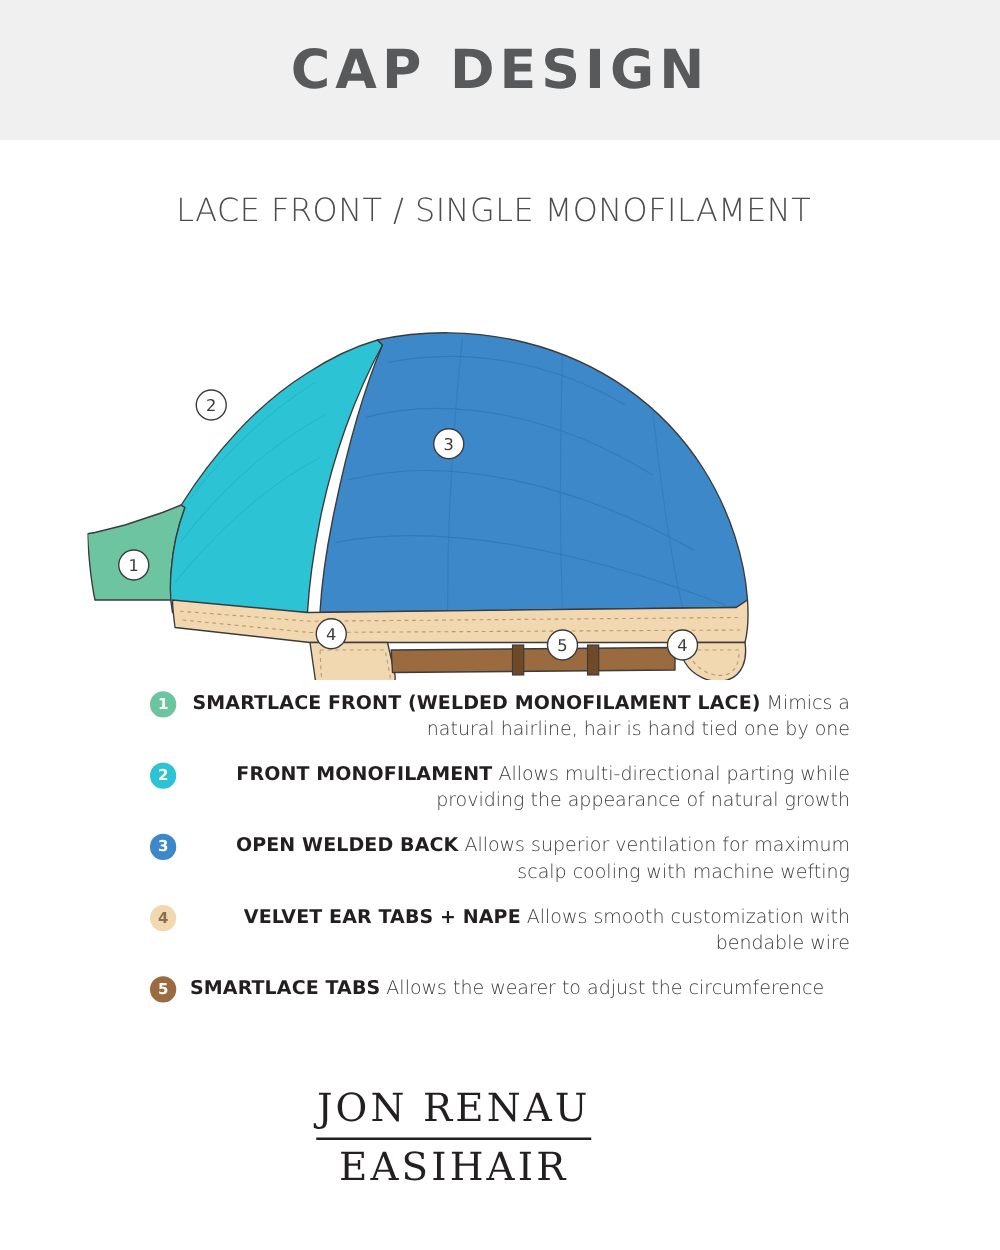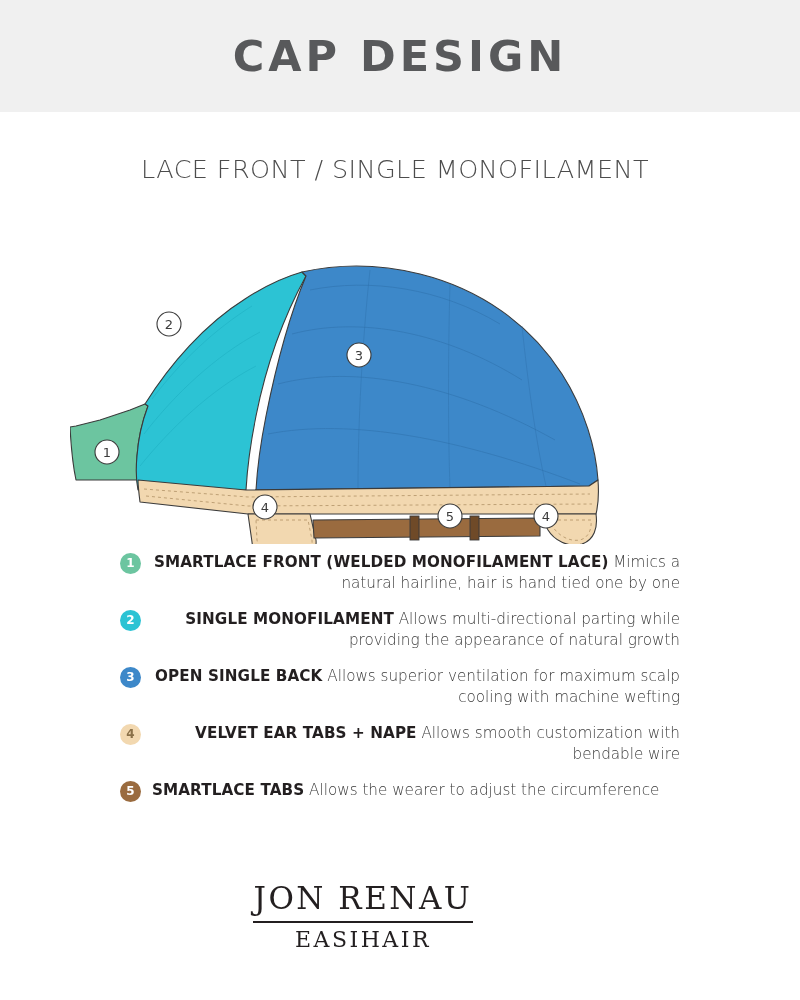--- a/index.html
+++ b/index.html
@@ -112,21 +112,21 @@
     font-family: "DejaVu Serif", serif;
     padding-bottom: 3px;
   }
   .logo-rule {
     width: 220px;
     height: 2px;
     background: #231f20;
     margin: 2px auto 4px auto;
   }
   .logo-bottom {
-    font-size: 22px;
+    font-size: 31px;
     letter-spacing: 2.5px;
     color: #231f20;
     font-family: "DejaVu Serif", serif;
   }
   .callout-circle {
     fill: #ffffff;
     stroke: #3b3b3b;
     stroke-width: 1.1;
   }
   .callout-num {
@@ -226,29 +226,29 @@
       <div class="legend-badge" style="background:#6cc5a0">1</div>
       <div class="legend-text">
         <b>SMARTLACE FRONT (WELDED MONOFILAMENT LACE)</b>
         <span>  Mimics a natural hairline, hair is hand tied one by one</span>
       </div>
     </div>
 
     <div class="legend-row">
       <div class="legend-badge" style="background:#2cc3d4">2</div>
       <div class="legend-text">
-        <b>SINGLE MONOFILAMENT</b>
+        <b>FRONT MONOFILAMENT</b>
         <span>  Allows multi-directional parting while providing the appearance of natural growth</span>
       </div>
     </div>
 
     <div class="legend-row">
       <div class="legend-badge" style="background:#3d88c9">3</div>
       <div class="legend-text">
-        <b>OPEN SINGLE BACK</b>
+        <b>OPEN WELDED BACK</b>
         <span>  Allows superior ventilation for maximum scalp cooling  with machine wefting</span>
       </div>
     </div>
 
     <div class="legend-row">
       <div class="legend-badge" style="background:#f2d8b0; color:#8a7048">4</div>
       <div class="legend-text">
         <b>VELVET EAR TABS + NAPE</b>
         <span>  Allows smooth customization with bendable wire</span>
       </div>

